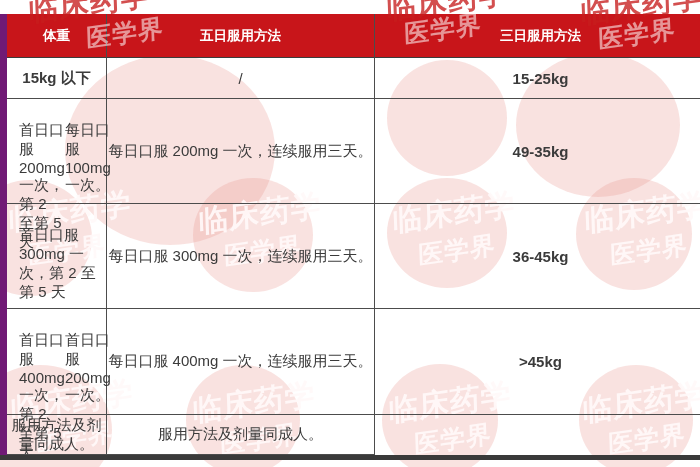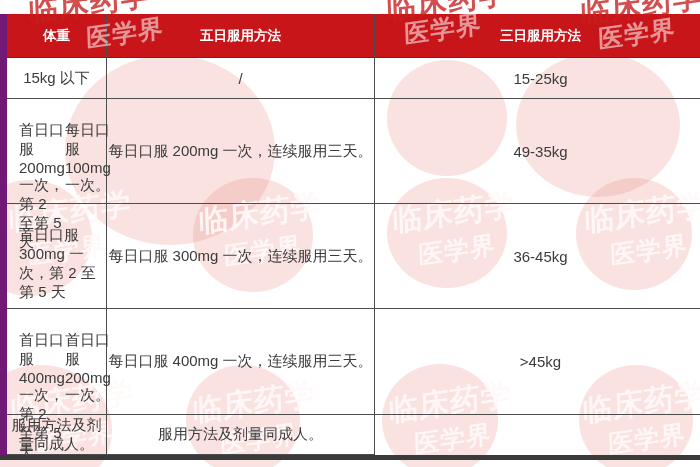--- a/index.html
+++ b/index.html
@@ -27,21 +27,21 @@
   }
   .cell{
     border-right:1px solid #4c4c4c;border-bottom:1px solid #4c4c4c;
     box-sizing:border-box;display:flex;align-items:center;justify-content:center;
     font-size:15px;background:transparent;text-align:center;
   }
   .cell.hdr{
     background:#c8151a;color:#ffffff;font-weight:bold;font-size:13.5px;
     border-bottom:1px solid #3c3c3c;
   }
-  .cell.weight{font-weight:normal;font-size:15px;}
+  .cell.weight{font-weight:bold;font-size:15px;}
   .cell.two-line{
     flex-direction:row;align-items:flex-start;justify-content:space-between;
     padding:22px 6px 16px 12px;text-align:left;
   }
   .cell.two-line .ln{display:block;}
   .bottom-bar{
     position:absolute;left:0;top:455px;width:700px;height:5px;background:#3a3a3a;z-index:2;
   }
 </style>
 </head>

